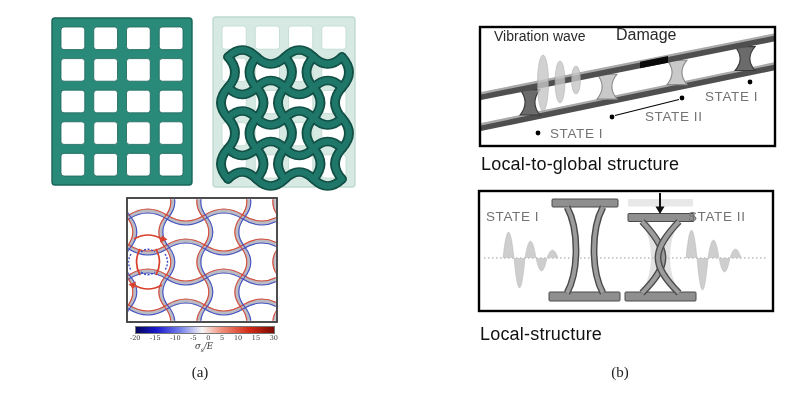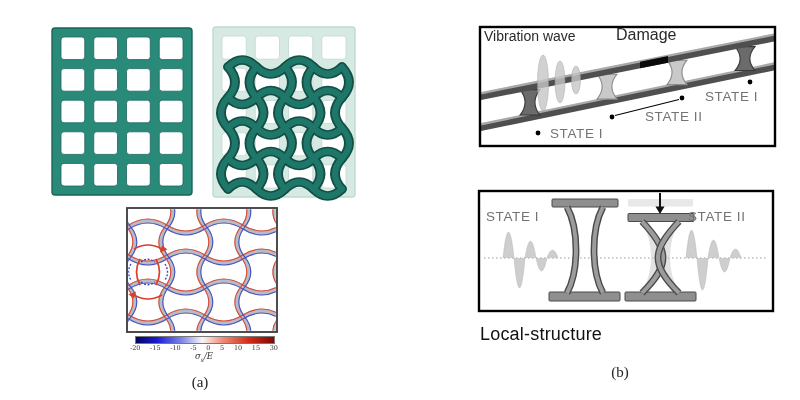--- a/index.html
+++ b/index.html
@@ -1,18 +1,18 @@
 <!DOCTYPE html>
 <html><head>
 <meta charset="utf-8">
 <style>
   html,body{margin:0;padding:0;background:#fff;}
   #figure{position:relative;width:800px;height:400px;background:#fff;overflow:hidden;
           font-family:"Liberation Sans",sans-serif;}
-  #panel-a{position:absolute;left:0;top:10px;width:440px;height:328px;}
+  #panel-a{position:absolute;left:0;top:0;width:440px;height:328px;}
   #panel-b{position:absolute;left:440px;top:0;width:360px;height:400px;}
   svg{position:absolute;left:0;top:0;}
   .lbl{position:absolute;color:#1c1c1c;white-space:nowrap;line-height:1;}
   .state{font-size:13.5px;letter-spacing:0.6px;color:#737373;}
   .schem-title{font-size:18px;color:#111;letter-spacing:0.2px;}
   .caption{position:absolute;font-family:"Liberation Serif",serif;font-size:15px;color:#222;
            text-align:center;}
   
   #colorbar{position:absolute;left:135px;top:326px;width:138px;height:6px;
             border:0.5px solid #777;}
@@ -221,25 +221,26 @@
           <path d="M202 221.5 C230 251 230 265 202 293" fill="none" stroke="#4a4a4a" stroke-width="6.8" opacity="1"></path>
           <path d="M202 221.5 C230 251 230 265 202 293" fill="none" stroke="#9c9c9c" stroke-width="4" opacity="1"></path>
           <path d="M239 221.5 C211 251 211 265 239 293" fill="none" stroke="#4a4a4a" stroke-width="6.8" opacity="1"></path>
           <path d="M239 221.5 C211 251 211 265 239 293" fill="none" stroke="#9c9c9c" stroke-width="4" opacity="1"></path>
           <line x1="220" y1="193" x2="220" y2="208" stroke="#111" stroke-width="2"></line>
           <polygon points="215.5,206.5 224.5,206.5 220,214" fill="#111"></polygon>
           <rect x="39" y="191" width="294" height="120" fill="none" stroke="#000" stroke-width="2.4"></rect>
         </g>
     </svg>
 
-    <div class="lbl" style="left:44px;top:29px;font-size:14px;color:#2a2a2a;">Vibration wave</div>
+    <div class="lbl" style="left:54px;top:29px;font-size:14px;color:#2a2a2a;">Vibration wave</div>
     <div class="lbl" style="left:176px;top:27px;font-size:16px;color:#2a2a2a;">Damage</div>
     <div class="lbl state" style="left:110px;top:127px;">STATE I</div>
     <div class="lbl state" style="left:205px;top:110px;">STATE II</div>
     <div class="lbl state" style="left:265px;top:90px;">STATE I</div>
+    <div class="lbl schem-title" style="left:41px;top:155px;">Local-to-global structure</div>
 
     <div class="lbl state" style="left:46px;top:210px;">STATE I</div>
     <div class="lbl state" style="left:248px;top:210px;">STATE II</div>
     <div class="lbl schem-title" style="left:40px;top:325px;">Local-structure</div>
 
     <div class="caption" style="left:0;top:364px;width:360px;">(b)</div>
   </div>
 </div>
 
 </body></html>

